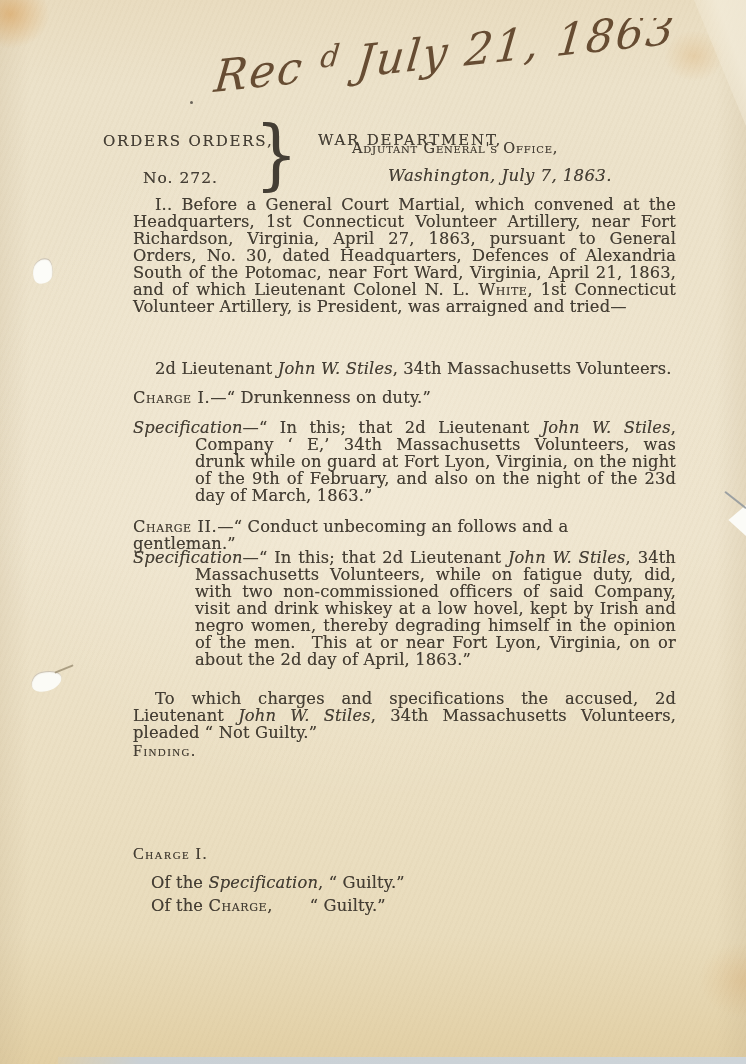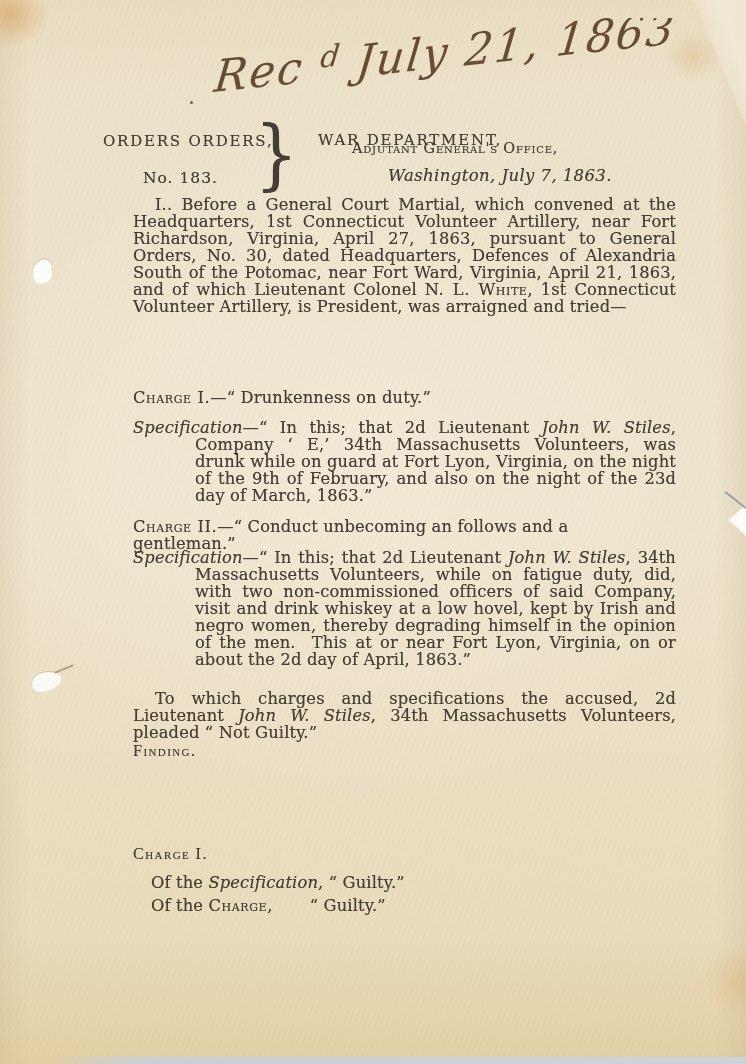--- a/index.html
+++ b/index.html
@@ -120,27 +120,28 @@
 
   <svg class="handwriting" viewBox="0 0 480 100">
     <text font-size="44" letter-spacing="2" transform="translate(18,74) rotate(-6) skewX(-12)">
       <tspan>Rec</tspan>
       <tspan dy="-13" font-size="30">d</tspan>
       <tspan dy="13"> July 21, 1863</tspan>
     </text>
   </svg>
 
   <div class="mast txt go-label">ORDERS ORDERS,</div>
-  <div class="mast txt go-number">No. 183.</div>
+  <div class="mast txt go-number">No. 272.</div>
   <div class="brace txt">}</div>
   <div class="mast txt dept">WAR DEPARTMENT,</div>
   <div class="mast txt office">Adjutant General's Office,</div>
   <div class="mast txt dateline">Washington, July 7, 1863.</div>
 
   <div class="block txt indent" style="top:196px"><span>I.. Before a General Court Martial, which convened at the Headquarters, 1st Connecticut Volunteer Artillery, near Fort Richardson, Virginia, April 27, 1863, pursuant to General Orders, No. 30, dated Headquarters, Defences of Alexandria South of the Potomac, near Fort Ward, Virginia, April 21, 1863, and of which Lieutenant Colonel </span><span class="sc">N. L. White</span><span>, 1st Connecticut Volunteer Artillery, is President, was arraigned and tried—</span></div>
+  <div class="block txt noj" style="top:360px;text-indent:22px"><span>2d Lieutenant </span><span class="it">John W. Stiles</span><span>, 34th Massachusetts Volunteers.</span></div>
   <div class="block txt noj" style="top:389px"><span class="sc">Charge I.</span><span>—“ Drunkenness on duty.”</span></div>
   <div class="block txt hang" style="top:419px"><span class="it">Specification</span><span>—“ In this; that 2d Lieutenant </span><span class="it">John W. Stiles</span><span>, Company ‘ E,’ 34th Massachusetts Volunteers, was drunk while on guard at Fort Lyon, Virginia, on the night of the 9th of February, and also on the night of the 23d day of March, 1863.”</span></div>
   <div class="block txt noj" style="top:518px"><span class="sc">Charge II.</span><span>—“ Conduct unbecoming an follows and a gentleman.”</span></div>
   <div class="block txt hang" style="top:549px"><span class="it">Specification</span><span>—“ In this; that 2d Lieutenant </span><span class="it">John W. Stiles</span><span>, 34th Massachusetts Volunteers, while on fatigue duty, did, with two non-commissioned officers of said Company, visit and drink whiskey at a low hovel, kept by Irish and negro women, thereby degrading himself in the opinion of the men.&nbsp; This at or near Fort Lyon, Virginia, on or about the 2d day of April, 1863.”</span></div>
   <div class="block txt indent" style="top:690px"><span>To which charges and specifications the accused, 2d Lieutenant </span><span class="it">John W. Stiles</span><span>, 34th Massachusetts Volunteers, pleaded “ Not Guilty.”</span></div>
   <div class="block txt center" style="top:742px"><span class="sc">Finding.</span></div>
   <div class="block txt center" style="top:845px"><span class="sc">Charge I.</span></div>
   <div class="block txt noj" style="top:874px;padding-left:18px"><span>Of the </span><span class="it">Specification</span><span>, “ Guilty.”</span></div>
   <div class="block txt noj" style="top:897px;padding-left:18px"><span>Of the </span><span class="sc">Charge</span><span>,&nbsp;&nbsp;&nbsp;&nbsp;&nbsp;&nbsp; “ Guilty.”</span></div>
 

